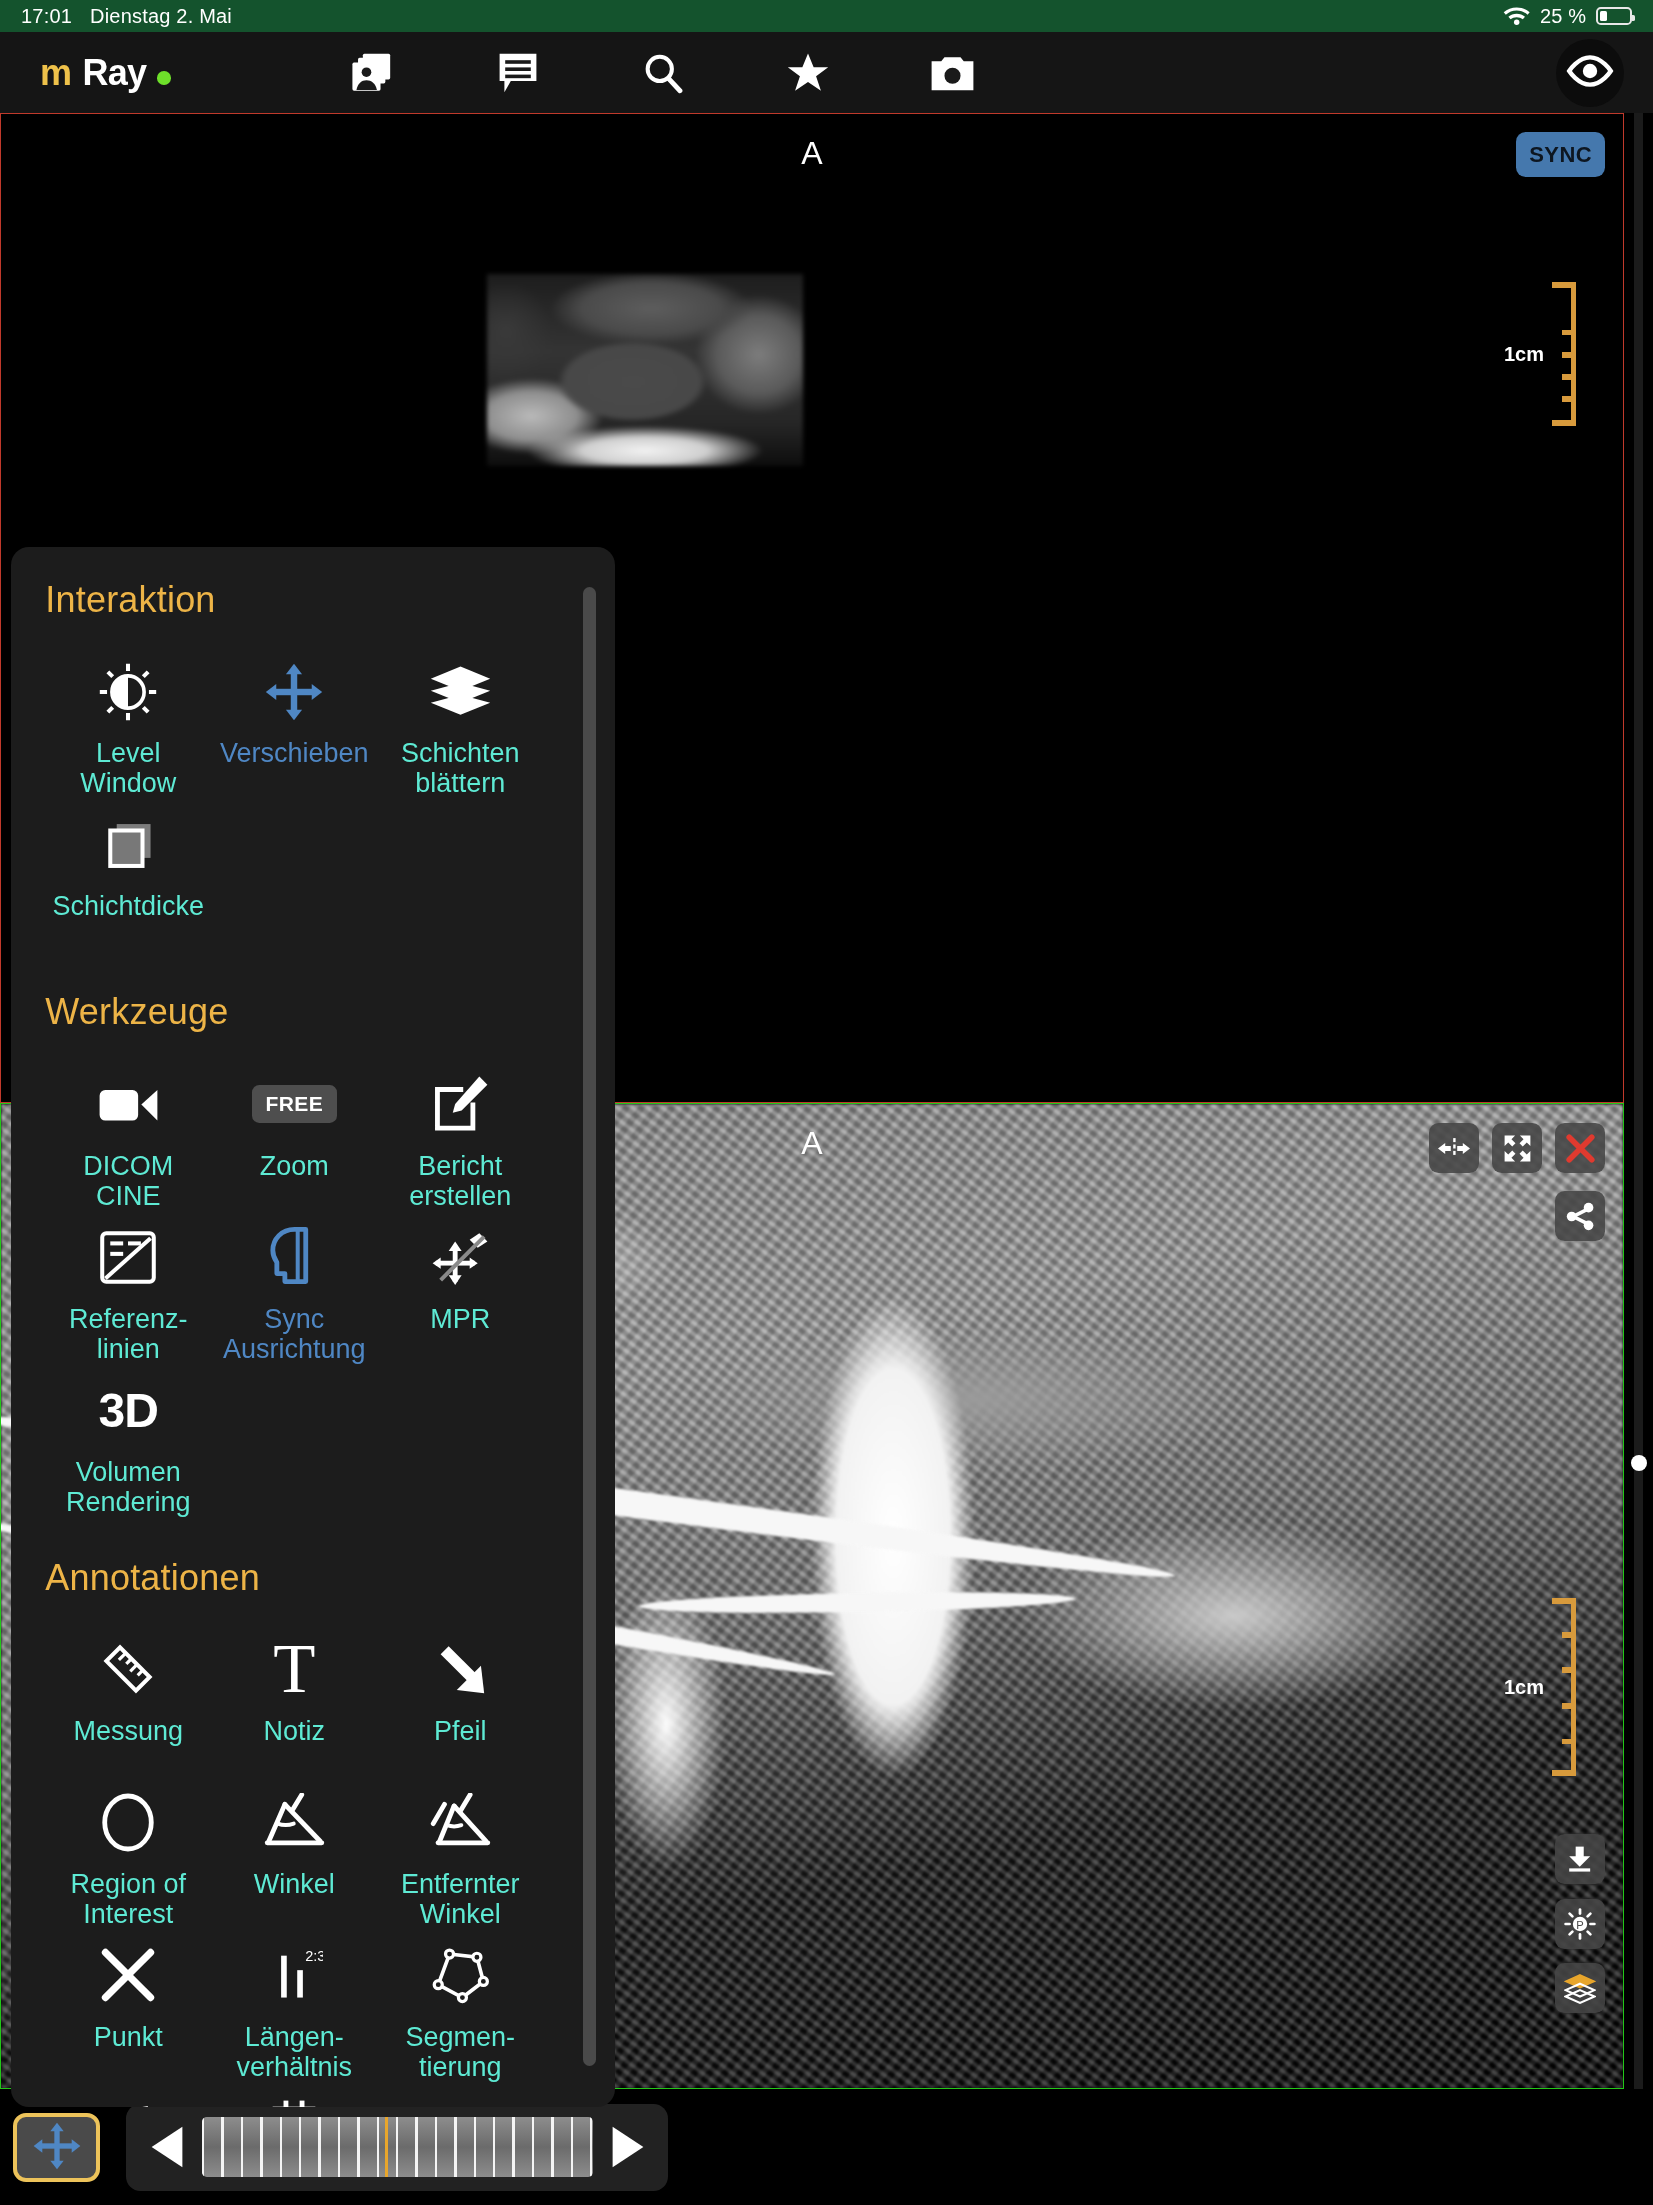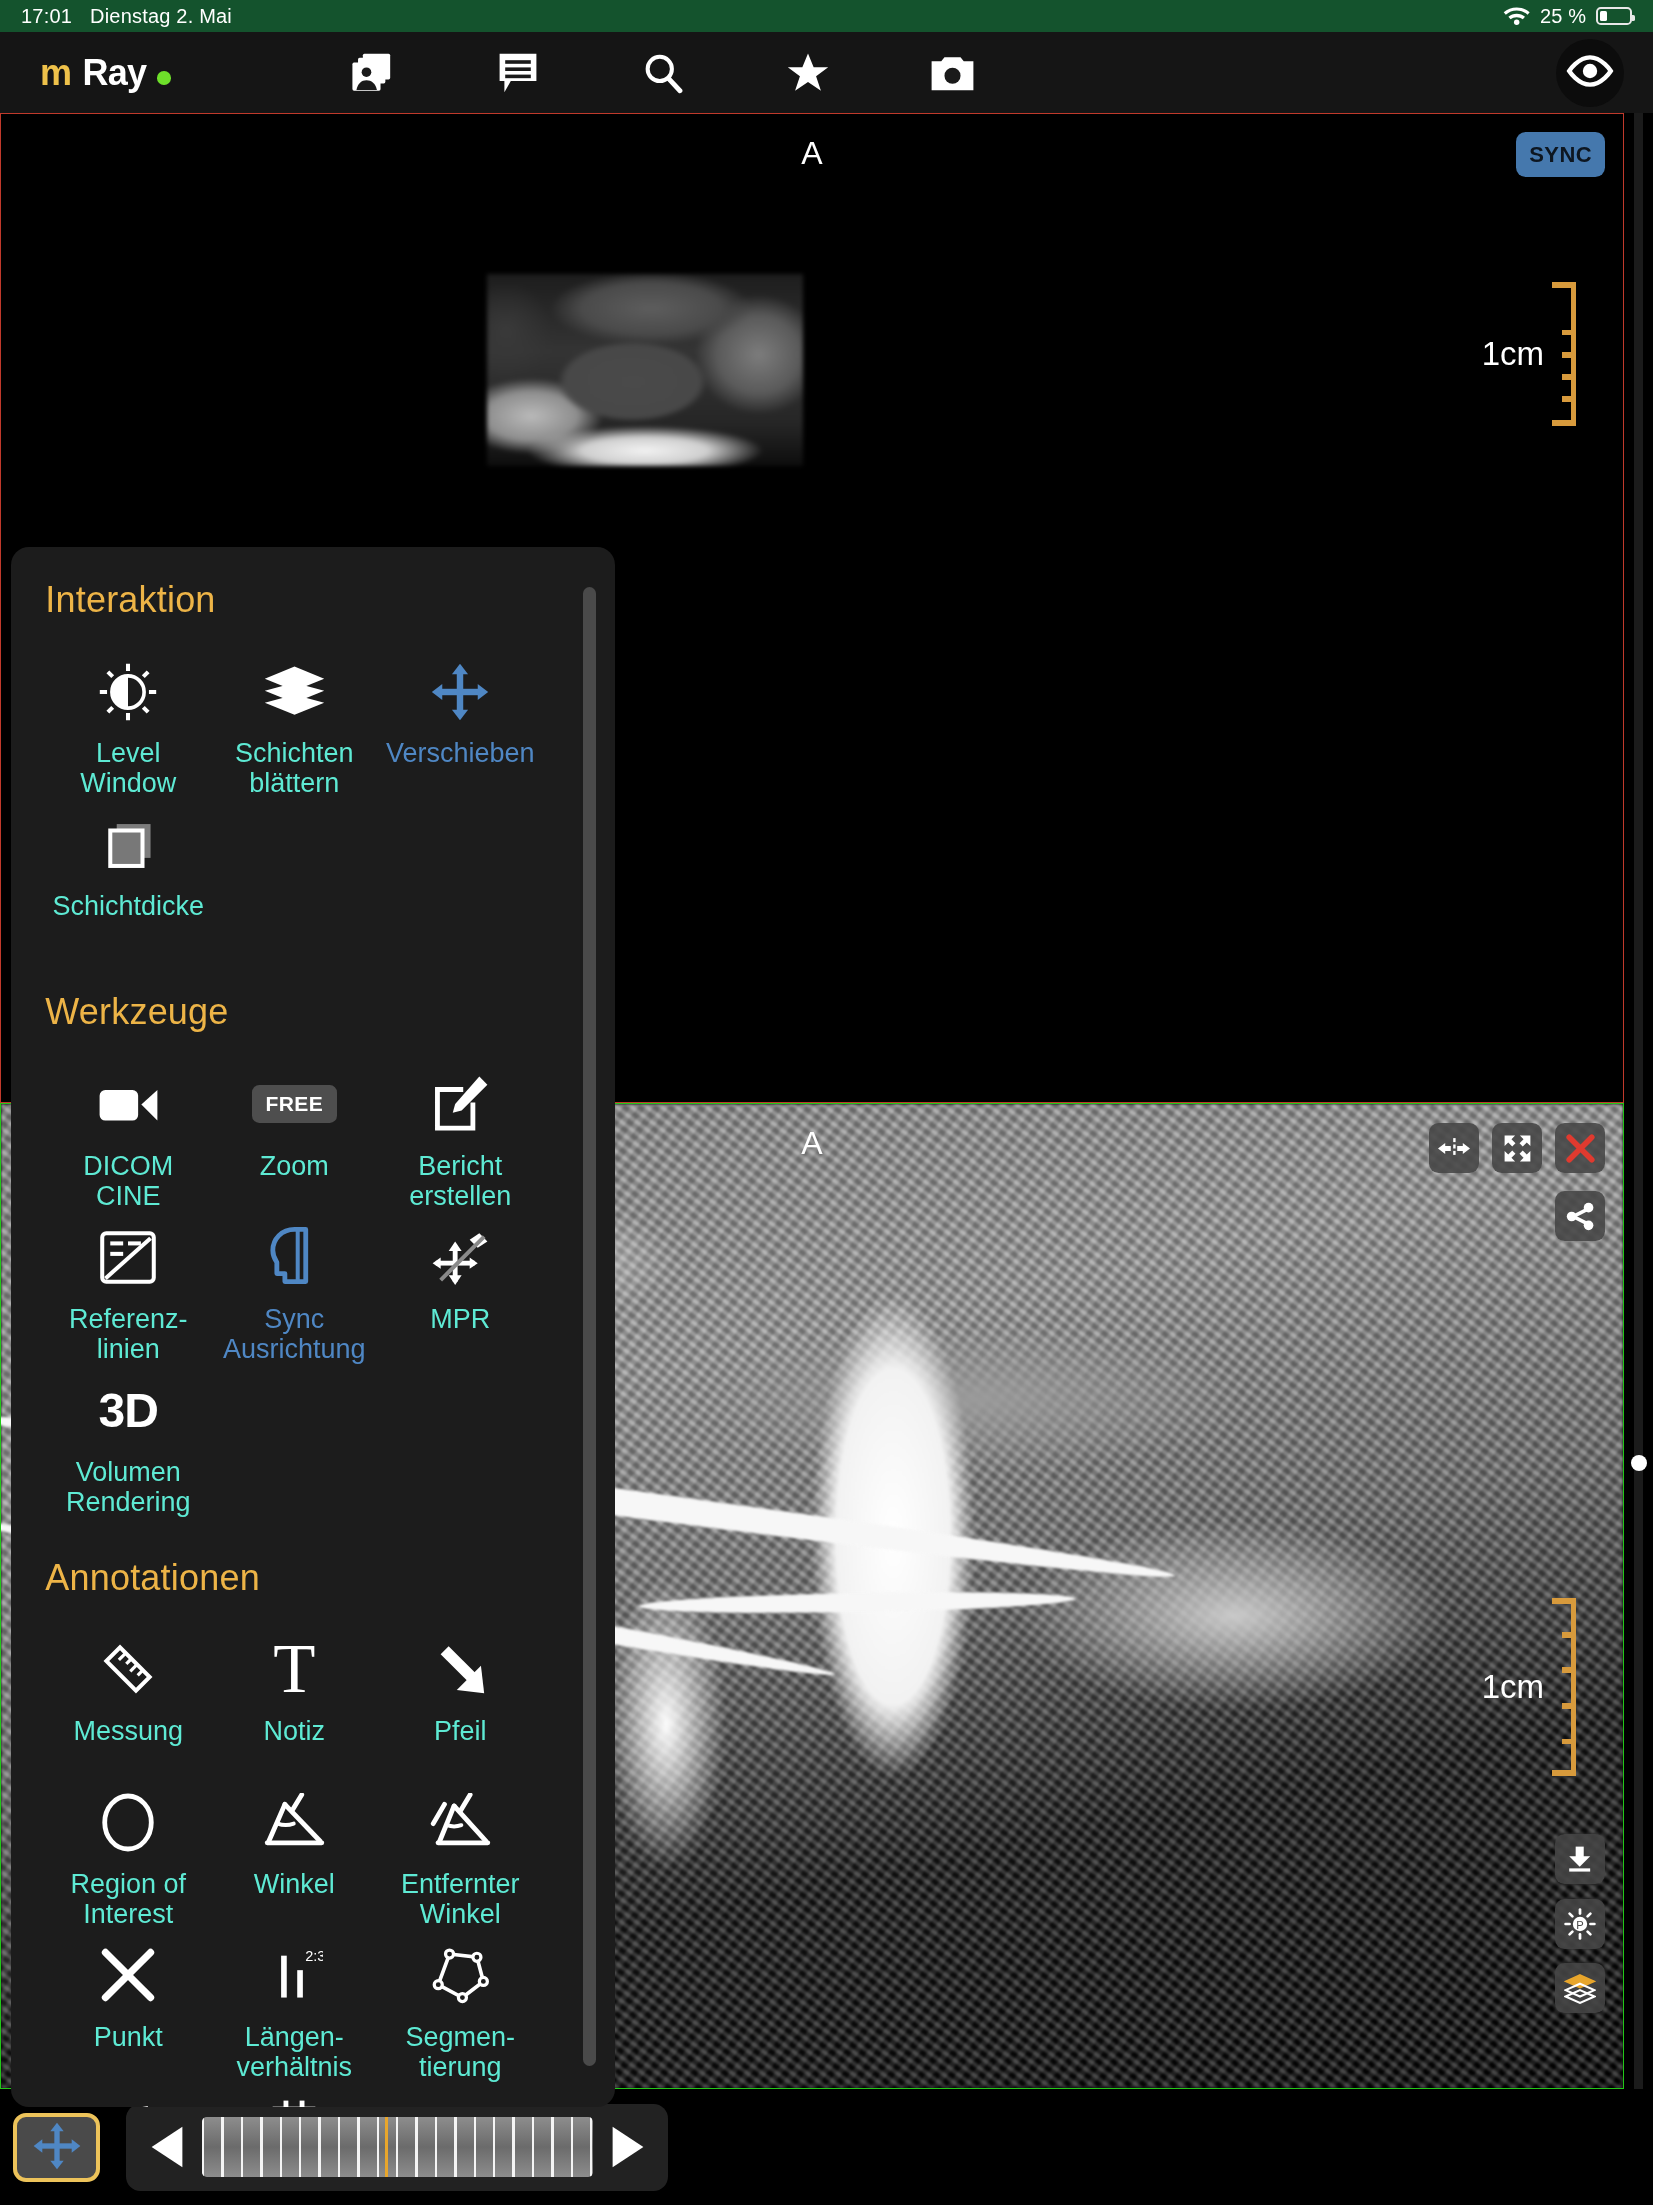--- a/index.html
+++ b/index.html
@@ -64,21 +64,21 @@
     padding:9.7px 13px; font-size:22px; font-weight:600; letter-spacing:0.4px;
   }
 
   
   .ruler { position:absolute; width:32px; }
   .ruler .spine { position:absolute; right:4.8px; top:0; bottom:0; width:5.7px; background:#d79a3c; }
   .ruler .cap { position:absolute; right:4.8px; width:24px; height:5.7px; background:#d79a3c; }
   .ruler .tick { position:absolute; right:4.8px; width:14.5px; height:5.7px; background:#d79a3c; }
   .ruler .lbl {
     position:absolute; right:37px; top:50%; transform:translateY(-50%);
-    font-size:33px; color:#fff; white-space:nowrap; font-weight:400;
+    font-size:20px; color:#fff; white-space:nowrap; font-weight:700;
   }
 
   
   .vp-ctl {
     width:50px; height:50px; border-radius:9.7px; background:rgba(70,70,70,.88);
     display:flex; align-items:center; justify-content:center;
   }
   .ctl-row { position:absolute; display:flex; gap:13px; }
 
   
@@ -419,47 +419,47 @@
                 <line x1="11" y1="11" x2="17" y2="17"></line>
                   <line x1="55" y1="55" x2="61" y2="61"></line>
                 <line x1="11" y1="61" x2="17" y2="55"></line>
                   <line x1="55" y1="17" x2="61" y2="11"></line>
               </g>
             </svg>
           </div>
           <div class="cap">Level Window</div>
         </div>
 
-        <div class="cell">
-          <div class="ico">
-            <svg width="63" height="53" viewBox="0 0 78 66">
-                <g fill="#fff">
-              <polygon points="39,2 76,17 39,32 2,17"></polygon>
-              <polygon points="39,22 76,32 39,47 2,32"></polygon>
-              <polygon points="39,37 76,47 39,62 2,47"></polygon>
-            </g>
-              </svg>
-          </div>
-          <div class="cap">Schichten<br>blättern</div>
-        </div>
-
         <div class="cell active">
           <div class="ico">
             <svg width="58" height="58" viewBox="0 0 72 72">
                 <g fill="#4f87c4">
               <rect x="32" y="8" width="8" height="56"></rect>
                   <rect x="8" y="32" width="56" height="8"></rect>
               <polygon points="36,1 46,14 26,14"></polygon>
                   <polygon points="36,71 46,58 26,58"></polygon>
               <polygon points="1,36 14,26 14,46"></polygon>
                   <polygon points="71,36 58,26 58,46"></polygon>
             </g>
               </svg>
           </div>
           <div class="cap">Verschieben</div>
+        </div>
+
+        <div class="cell">
+          <div class="ico">
+            <svg width="63" height="53" viewBox="0 0 78 66">
+                <g fill="#fff">
+              <polygon points="39,2 76,17 39,32 2,17"></polygon>
+              <polygon points="39,22 76,32 39,47 2,32"></polygon>
+              <polygon points="39,37 76,47 39,62 2,47"></polygon>
+            </g>
+              </svg>
+          </div>
+          <div class="cap">Schichten<br>blättern</div>
         </div>
 
         <div class="cell">
           <div class="ico">
             <svg width="58" height="58" viewBox="0 0 72 72">
               <rect x="22" y="10" width="42" height="42" fill="#7c7c7c"></rect>
               <rect x="14" y="18" width="40" height="44" fill="#787878" stroke="#fff" stroke-width="5"></rect>
             </svg>
           </div>
           <div class="cap">Schichtdicke</div>

